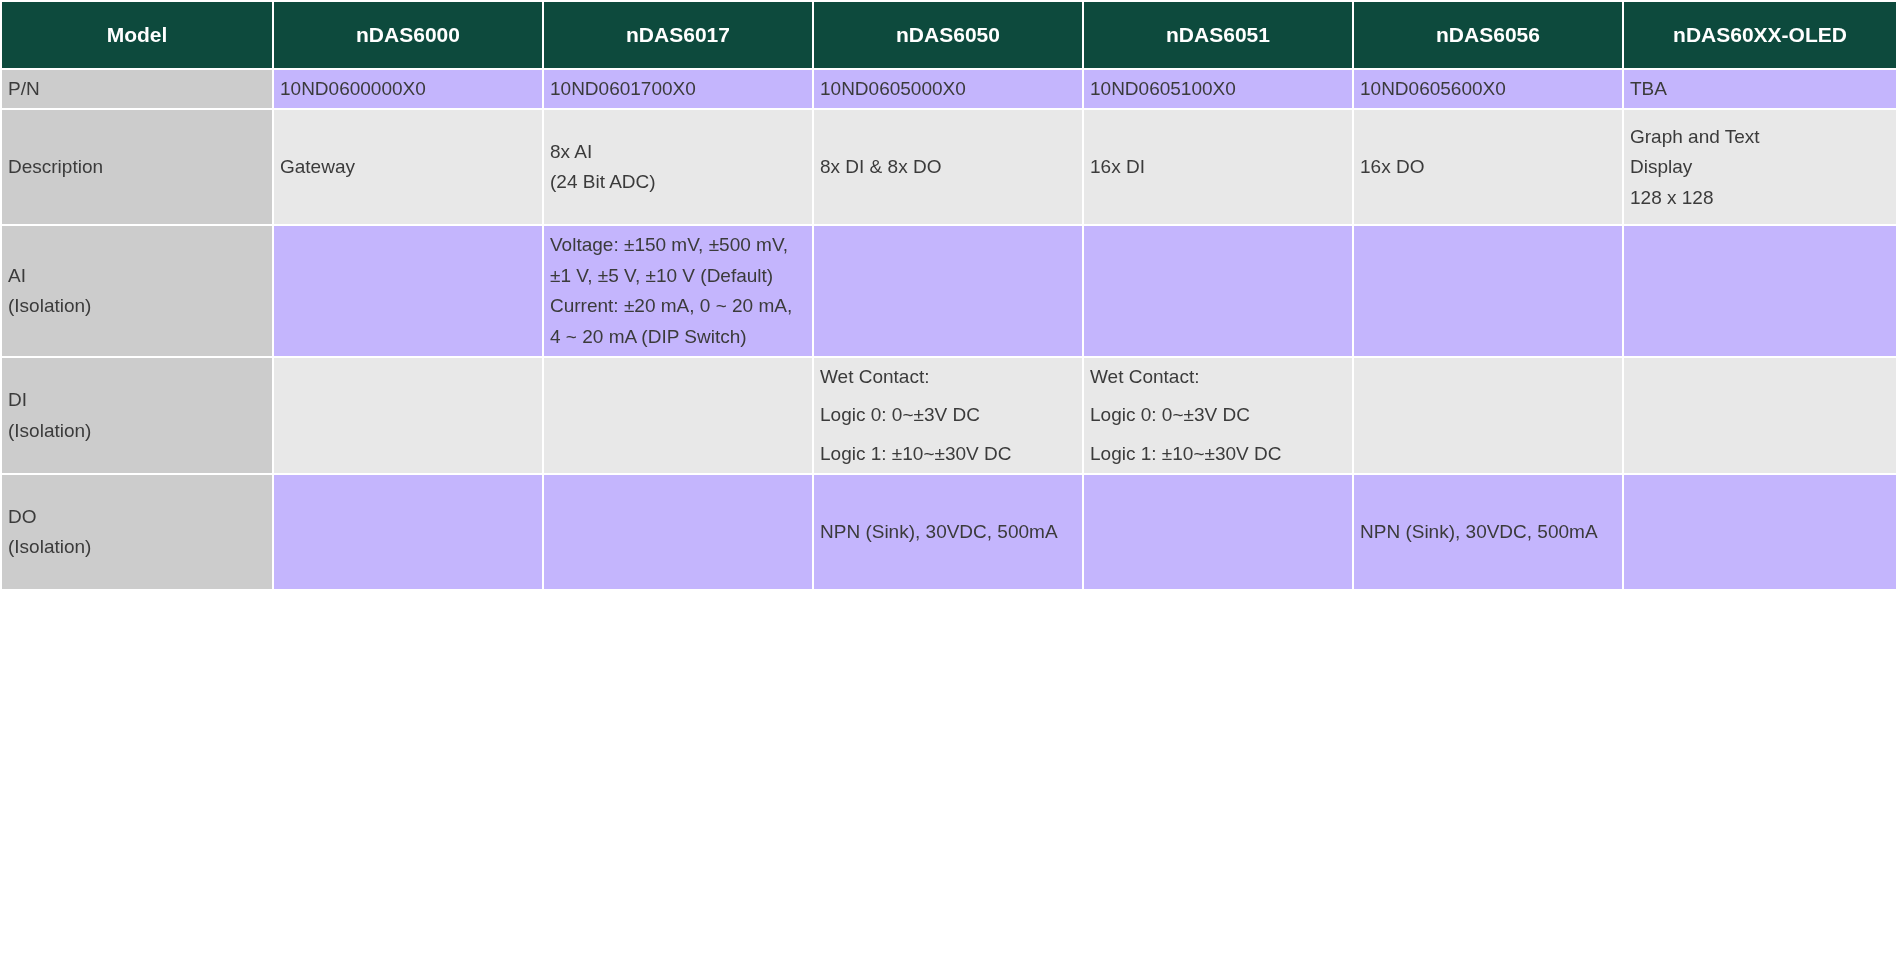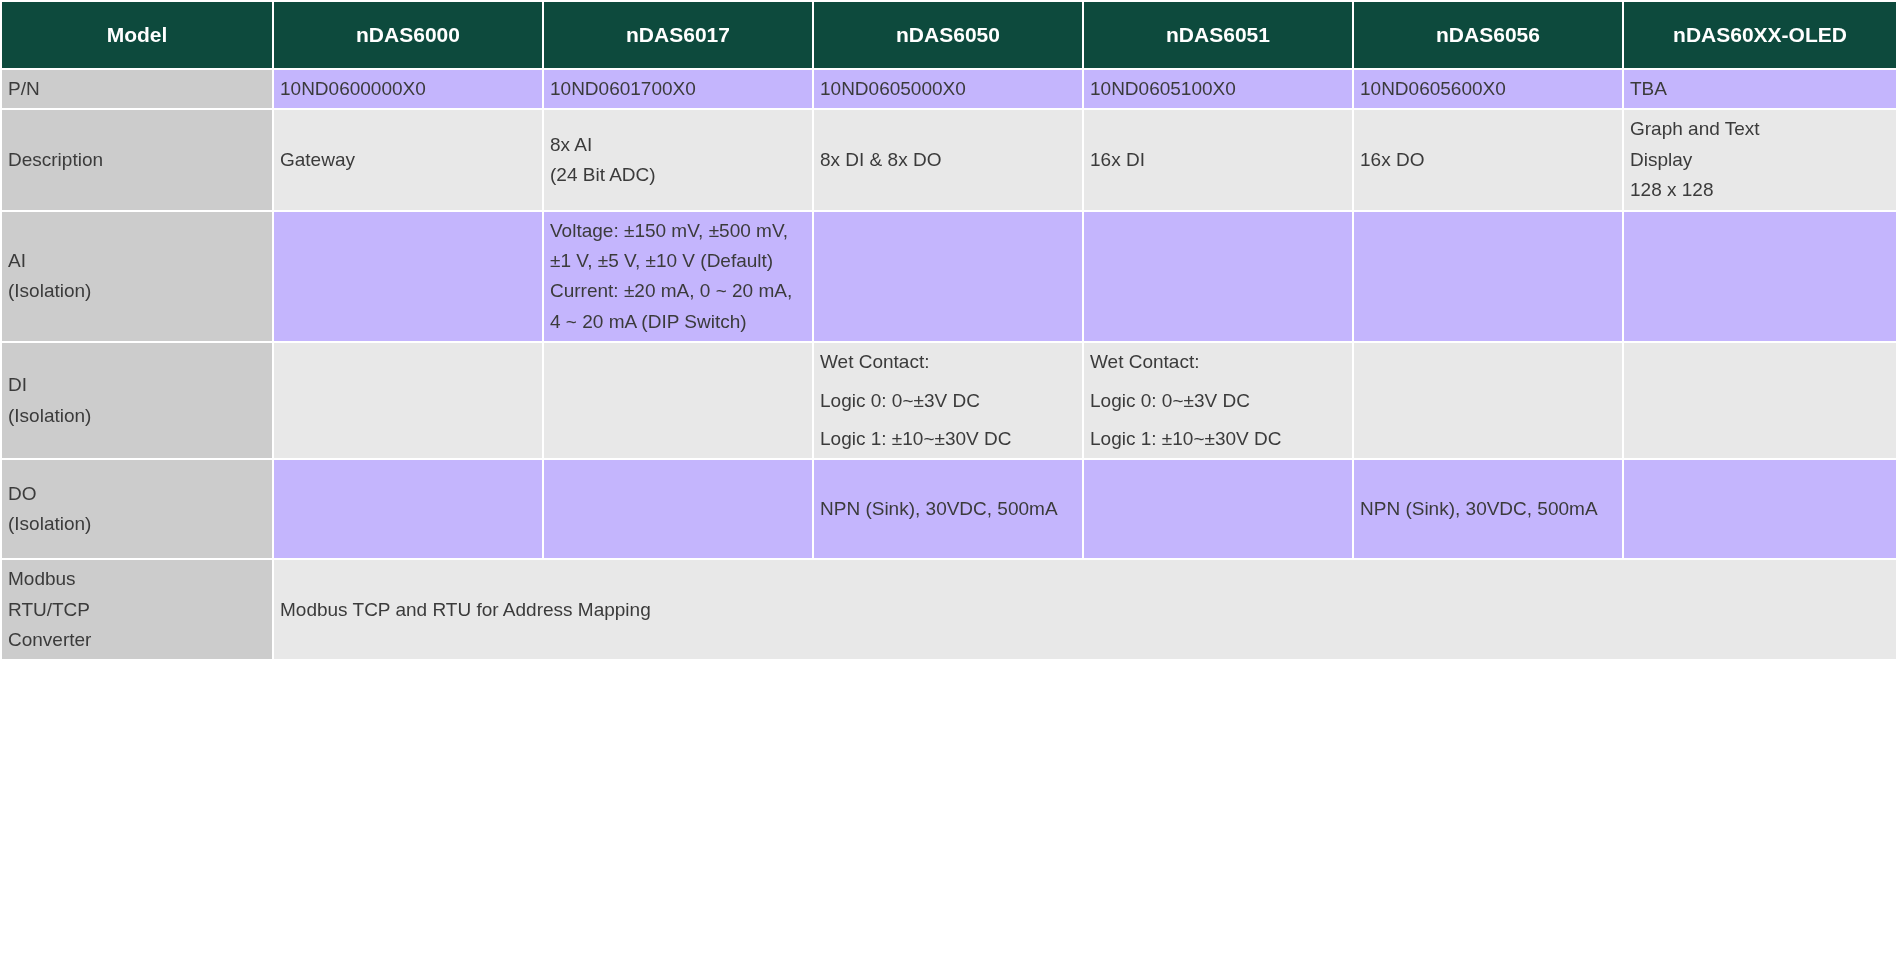--- a/index.html
+++ b/index.html
@@ -50,21 +50,21 @@
   td.rowlabel {
     background: #cccccc;
     color: #3b3b3b;
     font-size: 19px;
     margin-top: 36px;
   }
   td.light { background: #e8e8e8; }
   td.dark { background: #c4b5fd; }
   td.pn { font-size: 14px; color: #4a4a4a; }
   td.small { font-size: 15.5px; line-height: 1.65; }
-  td.tall { height: 100px; }
+  td.tall { height: 116px; }
   .lines > div { display: block; }
   .spacer-line { height: 8px; }
   td.merged { font-size: 19px; }
 </style>
 </head>
 <body>
 
 <div id="page">
   <table class="spec">
     <colgroup>
@@ -187,25 +187,15 @@
           <td class="lines dark small tall"></td>
           <td class="lines dark small tall">
             <div>NPN (Sink), 30VDC, 500mA</div>
           </td>
           <td class="lines dark small tall"></td>
           <td class="lines dark small tall">
             <div>NPN (Sink), 30VDC, 500mA</div>
           </td>
           <td class="lines dark small tall"></td>
         </tr>
-        <tr>
-          <td class="rowlabel lines">
-            <div>Modbus</div>
-            <div>RTU/TCP</div>
-            <div>Converter</div>
-          </td>
-          <td class="merged lines light" colspan="6">
-            <div>Modbus TCP and RTU for Address Mapping</div>
-          </td>
-        </tr>
       </tbody>
   </table>
 </div>
 
 </body></html>

